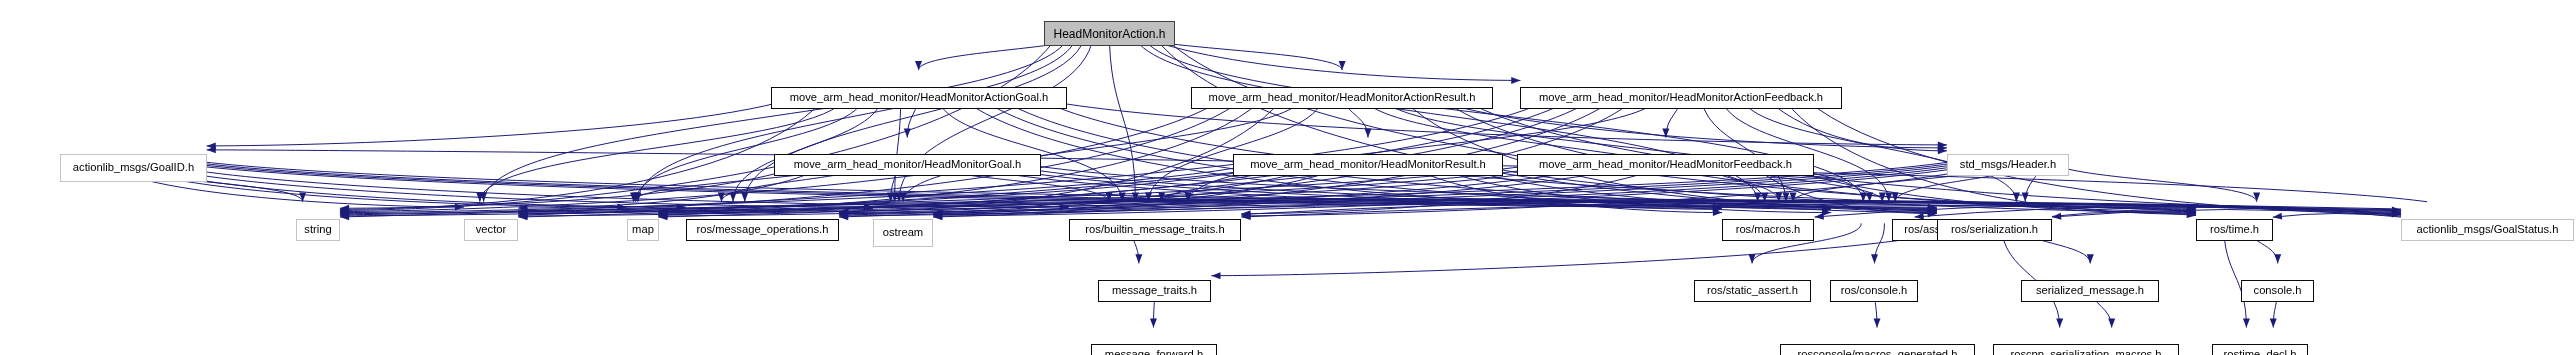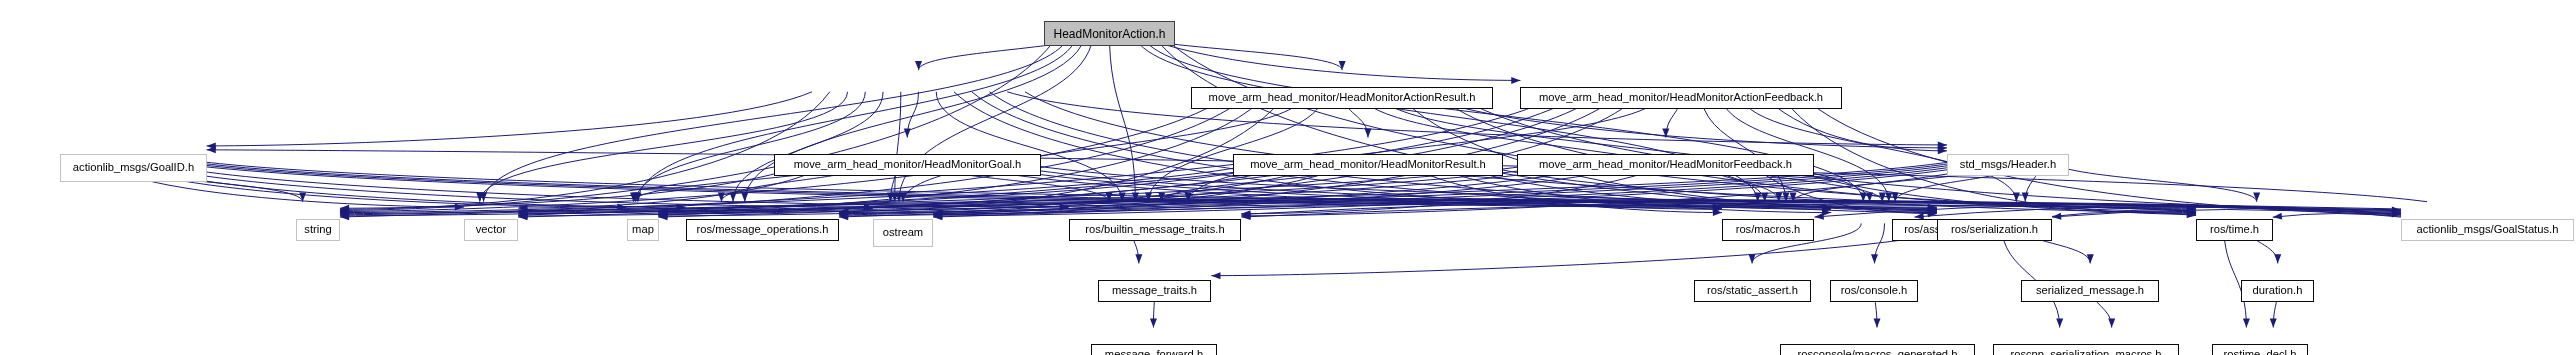--- a/index.html
+++ b/index.html
@@ -283,20 +283,21 @@
       <polygon points="2253,393 2248.8,382 2257.2,382" fill="#1b1b78"></polygon>
       <path d="M2694.88,268 C2694.88,292 2734,292 2734,316" fill="none" stroke="#1b1b78" stroke-width="1.2"></path>
       <polygon points="2734,316 2729.8,305 2738.2,305" fill="#1b1b78"></polygon>
       <path d="M2669.12,268 C2669.12,330.5 2696.4,330.5 2696.4,393" fill="none" stroke="#1b1b78" stroke-width="1.2"></path>
       <polygon points="2696.4,393 2692.2000000000003,382 2700.6,382" fill="#1b1b78"></polygon>
       <path d="M2734,342 C2734,367.5 2728.6,367.5 2728.6,393" fill="none" stroke="#1b1b78" stroke-width="1.2"></path>
       <polygon points="2728.6,393 2724.4,382 2732.7999999999997,382" fill="#1b1b78"></polygon>
     </svg>
 
 <div class="node main" style="left: 1044px; top: 4.2px; width: 131px; height: 25px;">HeadMonitorAction.h</div>
+    <div class="node link" style="left: 771px; top: 70px; width: 296px; height: 21.7px;">move_arm_head_monitor/HeadMonitorActionGoal.h</div>
     <div class="node link" style="left: 1520px; top: 70px; width: 322px; height: 21.7px;">move_arm_head_monitor/HeadMonitorActionFeedback.h</div>
     <div class="node link" style="left: 1191px; top: 70px; width: 302px; height: 21.7px;">move_arm_head_monitor/HeadMonitorActionResult.h</div>
     <div class="node plain" style="left: 60px; top: 137px; width: 147px; height: 28px;">actionlib_msgs/GoalID.h</div>
     <div class="node link" style="left: 774px; top: 137px; width: 267px; height: 21.7px;">move_arm_head_monitor/HeadMonitorGoal.h</div>
     <div class="node link" style="left: 1233px; top: 137px; width: 270px; height: 21.7px;">move_arm_head_monitor/HeadMonitorResult.h</div>
     <div class="node link" style="left: 1517px; top: 137px; width: 297px; height: 21.7px;">move_arm_head_monitor/HeadMonitorFeedback.h</div>
     <div class="node plain" style="left: 1947px; top: 137px; width: 122px; height: 21.7px;">std_msgs/Header.h</div>
     <div class="node plain" style="left: 296px; top: 202px; width: 44px; height: 21.7px;">string</div>
     <div class="node plain" style="left: 464px; top: 202px; width: 54px; height: 21.7px;">vector</div>
     <div class="node plain" style="left: 627px; top: 202px; width: 32px; height: 21.7px;">map</div>
@@ -305,19 +306,19 @@
     <div class="node link" style="left: 1069px; top: 202px; width: 172px; height: 21.7px;">ros/builtin_message_traits.h</div>
     <div class="node link" style="left: 1722px; top: 202px; width: 92px; height: 21.7px;">ros/macros.h</div>
     <div class="node link" style="left: 1892px; top: 202px; width: 83px; height: 21.7px;">ros/assert.h</div>
     <div class="node link" style="left: 1937px; top: 202px; width: 115px; height: 21.7px;">ros/serialization.h</div>
     <div class="node link" style="left: 2196px; top: 202px; width: 77px; height: 21.7px;">ros/time.h</div>
     <div class="node plain" style="left: 2401px; top: 202px; width: 173px; height: 21.7px;">actionlib_msgs/GoalStatus.h</div>
     <div class="node link" style="left: 1098px; top: 263px; width: 113px; height: 21.7px;">message_traits.h</div>
     <div class="node link" style="left: 1694px; top: 263px; width: 117px; height: 21.7px;">ros/static_assert.h</div>
     <div class="node link" style="left: 1830px; top: 263px; width: 88px; height: 21.7px;">ros/console.h</div>
     <div class="node link" style="left: 2021px; top: 263px; width: 138px; height: 21.7px;">serialized_message.h</div>
-    <div class="node link" style="left: 2241px; top: 263px; width: 73px; height: 21.7px;">duration.h</div>
+    <div class="node link" style="left: 2241px; top: 263px; width: 73px; height: 21.7px;">console.h</div>
     <div class="node link" style="left: 1091px; top: 327px; width: 126px; height: 21.7px;">message_forward.h</div>
     <div class="node link" style="left: 1780px; top: 327px; width: 195px; height: 21.7px;">rosconsole/macros_generated.h</div>
     <div class="node link" style="left: 1993px; top: 327px; width: 186px; height: 21.7px;">roscpp_serialization_macros.h</div>
     <div class="node link" style="left: 2212px; top: 327px; width: 96px; height: 21.7px;">rostime_decl.h</div>
   </div>
 
 
 </body></html>

